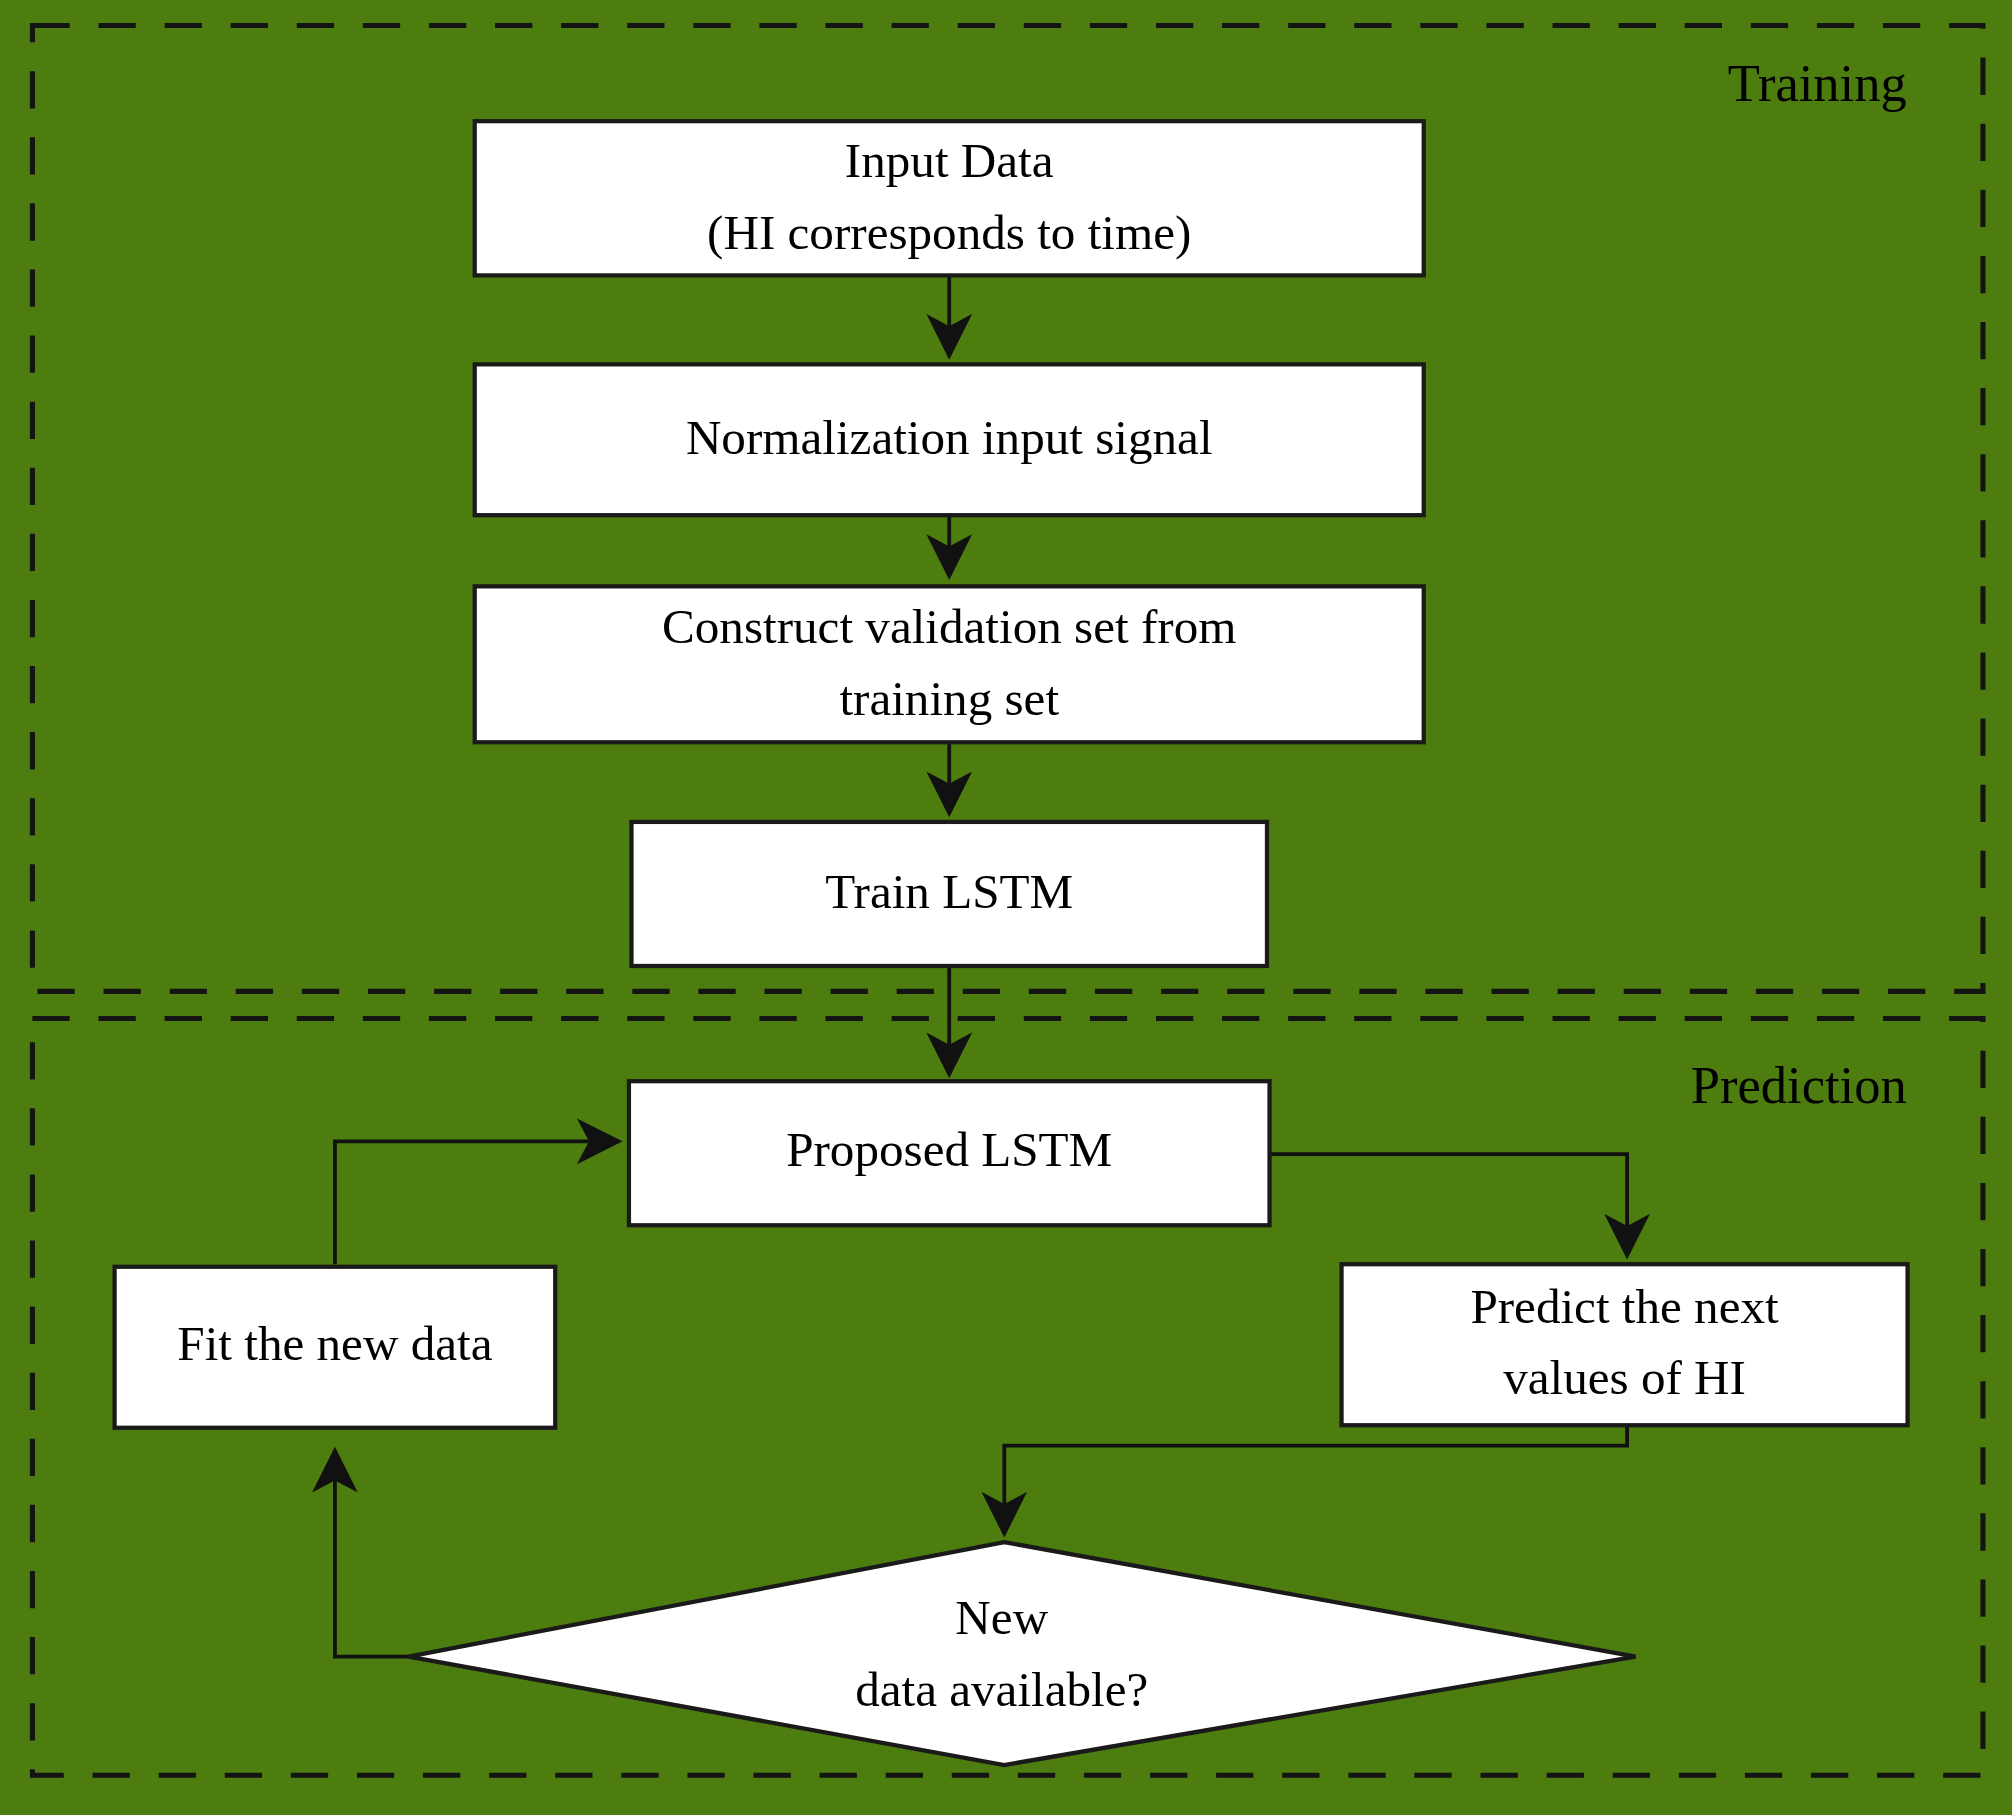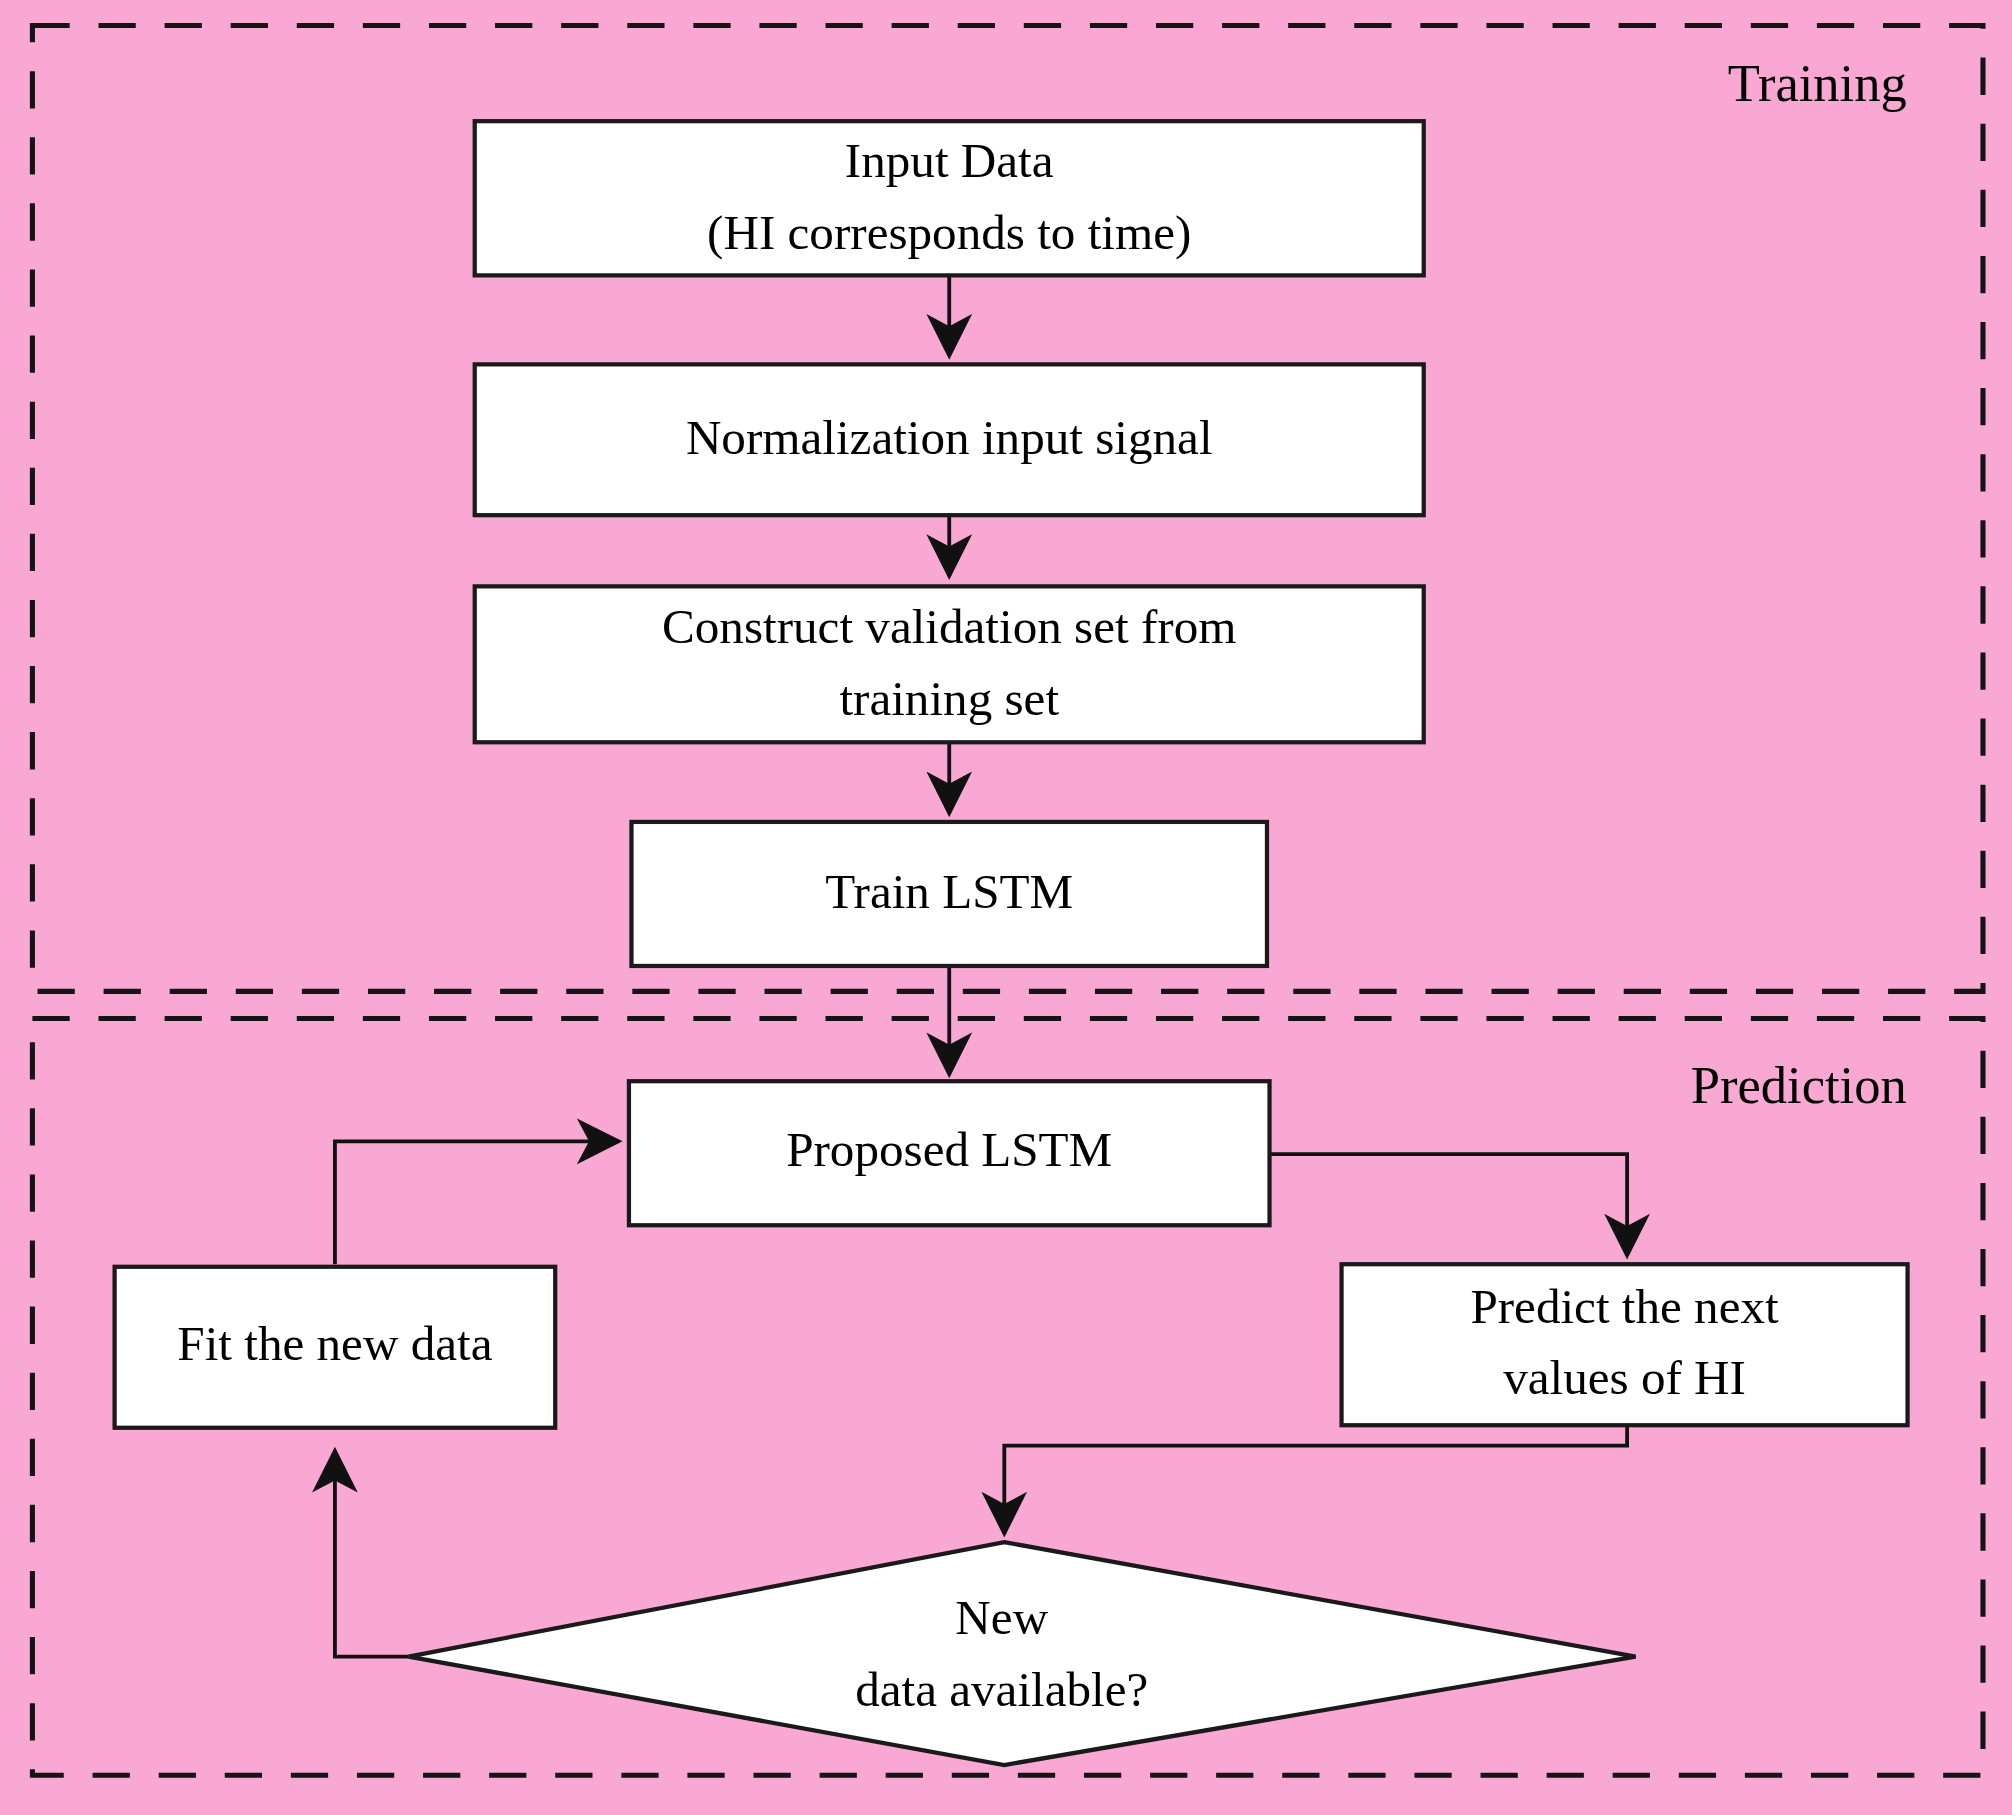--- a/index.html
+++ b/index.html
@@ -8,21 +8,21 @@
     padding: 0;
     background: #ffffff;
   }
   body {
     font-family: "Liberation Serif", "DejaVu Serif", serif;
   }
   #figure {
     position: relative;
     width: 2012px;
     height: 1815px;
-    background: #f9a8d4;
+    background: #4d7c0f;
     overflow: hidden;
   }
   #flow-svg {
     position: absolute;
     left: 0;
     top: 0;
     width: 2012px;
     height: 1815px;
   }
   .node-box {

